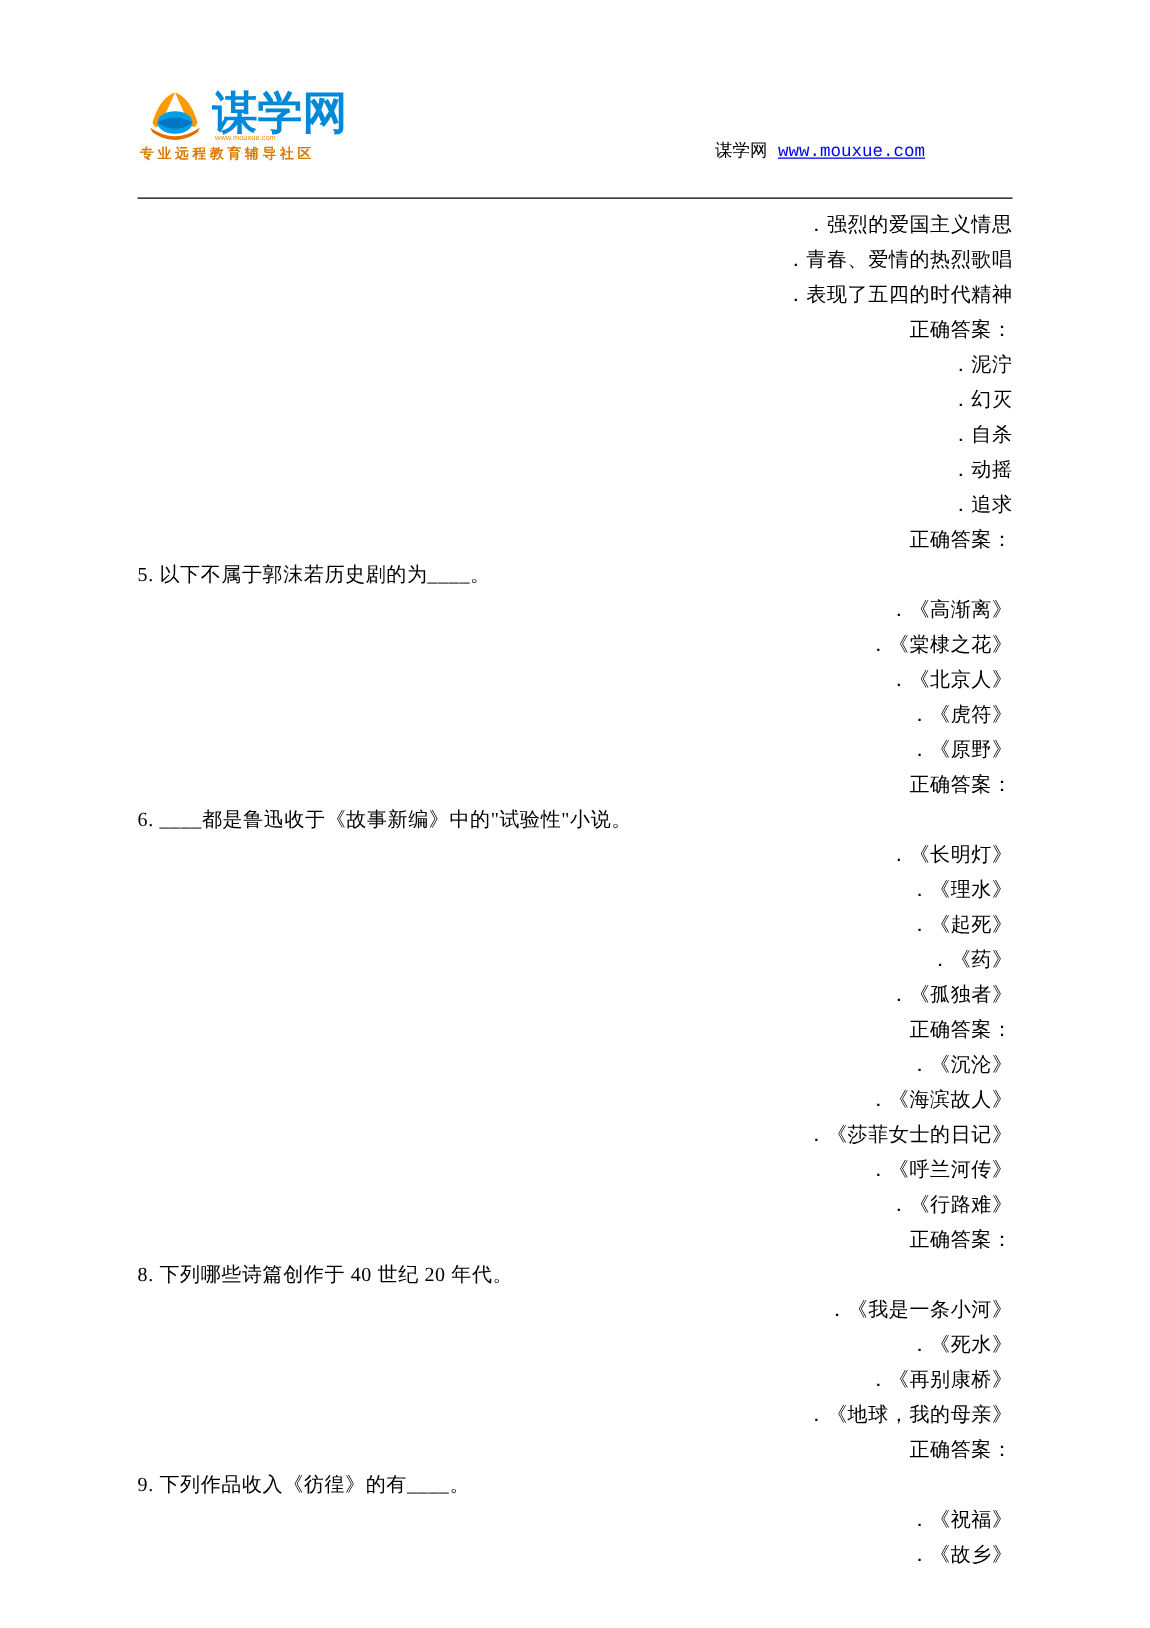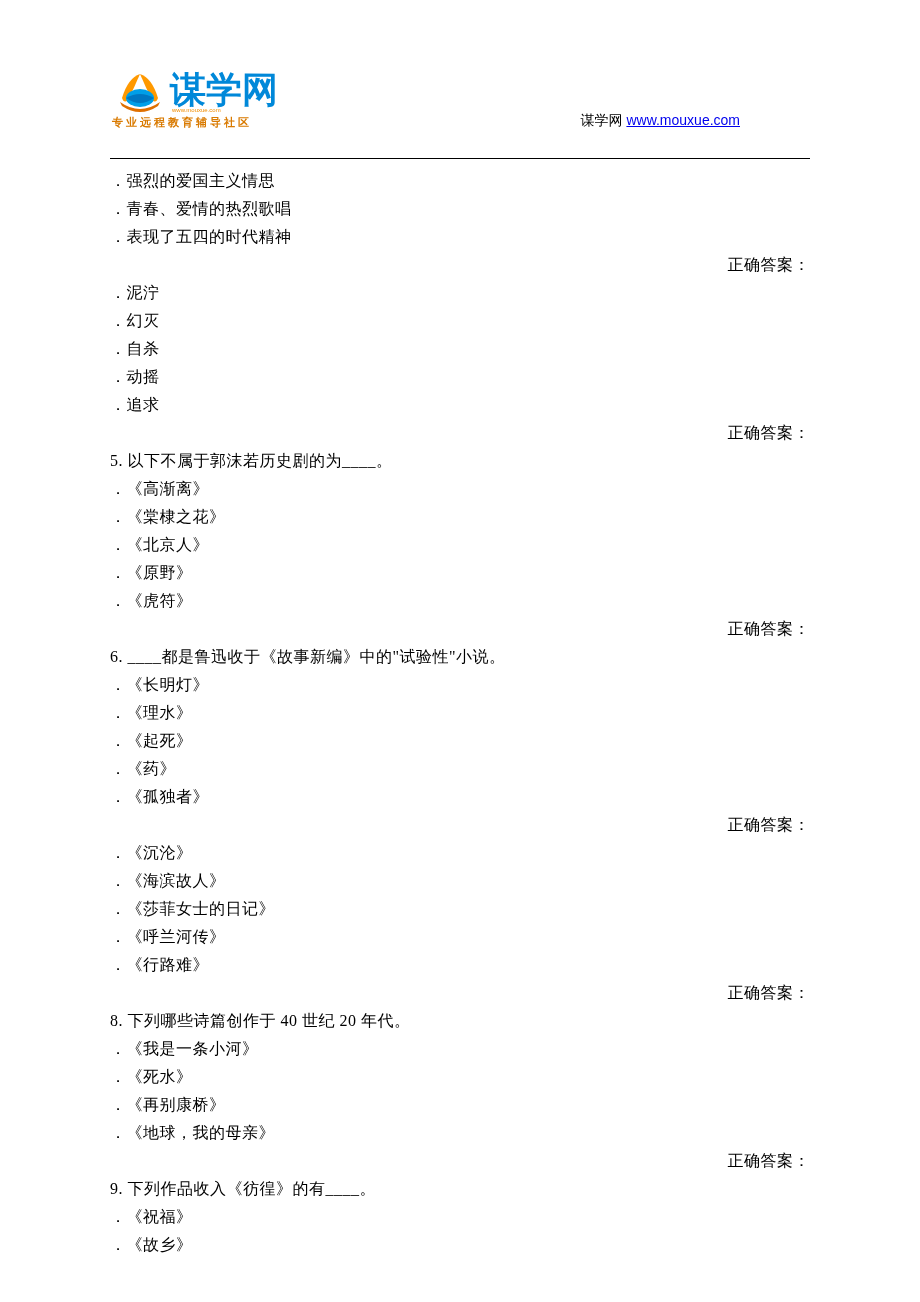--- a/index.html
+++ b/index.html
@@ -24,38 +24,39 @@
   .logo {
     position: absolute;
     left: 0;
     top: 0;
   }
   .site-label {
     position: absolute;
     right: 70px;
     top: 52px;
     font-size: 14px;
-    font-family: Liberation Sans, sans-serif;
+    font-family: Liberation Mono, monospace;
     color: #000;
   }
   .site-url {
     color: #0000ee;
     text-decoration: underline;
   }
   .divider {
     border-top: 1.5px solid #000;
     margin-top: 4px;
     margin-bottom: 8px;
   }
   .content {
     line-height: 1.75;
     letter-spacing: 0.5px;
   }
   .option {
     padding-left: 0;
+    text-align: right;
   }
   .question {
     padding-left: 0;
   }
   .answer {
     padding-left: 0;
     text-align: right;
   }
   
   .logo svg { display: block; }
@@ -116,22 +117,22 @@
     <div class="option">．幻灭</div>
     <div class="option">．自杀</div>
     <div class="option">．动摇</div>
     <div class="option">．追求</div>
     <div class="answer">正确答案：</div>
 
     <div class="question">5. 以下不属于郭沫若历史剧的为____。</div>
     <div class="option">．《高渐离》</div>
     <div class="option">．《棠棣之花》</div>
     <div class="option">．《北京人》</div>
+    <div class="option">．《虎符》</div>
     <div class="option">．《原野》</div>
-    <div class="option">．《虎符》</div>
     <div class="answer">正确答案：</div>
 
     <div class="question">6. ____都是鲁迅收于《故事新编》中的"试验性"小说。</div>
     <div class="option">．《长明灯》</div>
     <div class="option">．《理水》</div>
     <div class="option">．《起死》</div>
     <div class="option">．《药》</div>
     <div class="option">．《孤独者》</div>
     <div class="answer">正确答案：</div>
 

